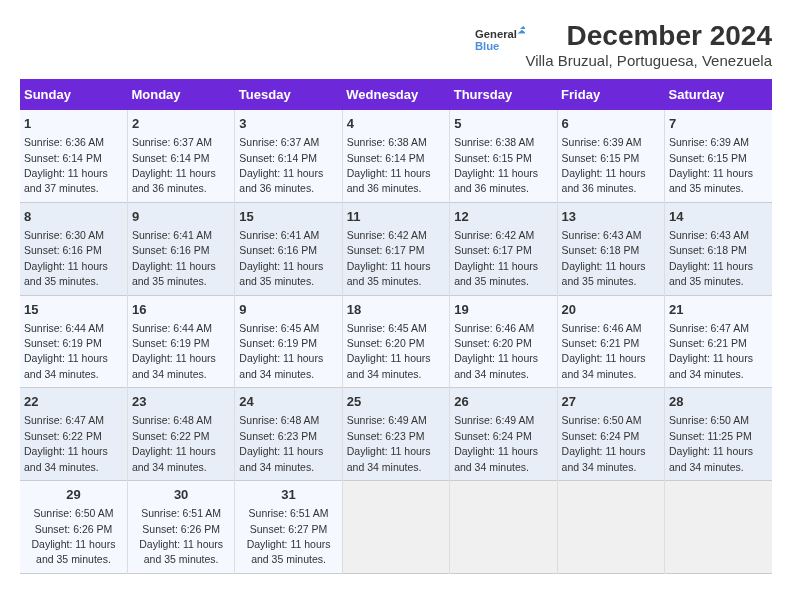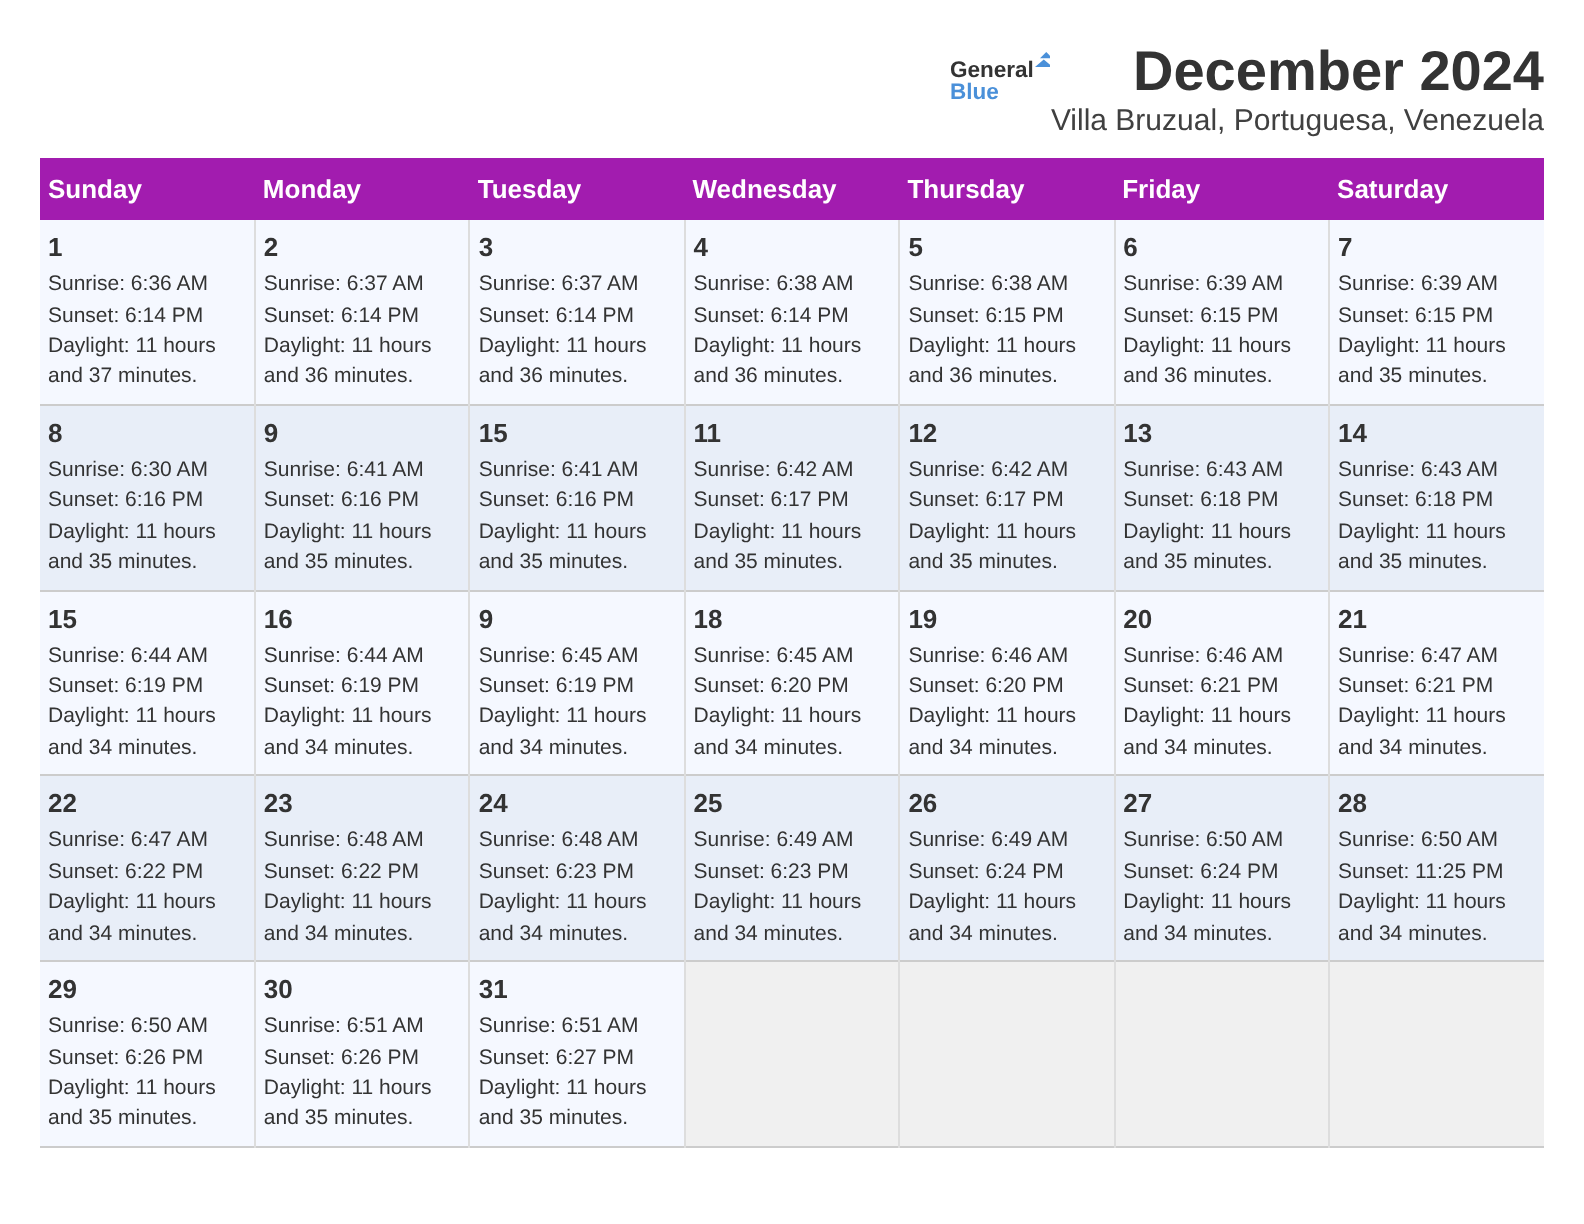--- a/index.html
+++ b/index.html
@@ -32,21 +32,21 @@
     .subtitle {
       font-size: 15px;
       color: #404040;
     }
     table {
       width: 100%;
       border-collapse: collapse;
       font-size: 11px;
     }
     thead th {
-      background-color: #a21caf;
+      background-color: #6d28d9;
       color: #fff;
       padding: 8px 4px;
       text-align: left;
       font-size: 13px;
       font-weight: bold;
     }
     tbody tr {
       border-bottom: 1px solid #ccc;
     }
     tbody tr:nth-child(odd) {
@@ -72,20 +72,21 @@
     }
     .day-info {
       font-size: 10.5px;
       color: #333;
     }
     .empty-cell {
       background: #f0f0f0;
     }
     tbody tr:last-child td {
       height: 80px;
+      text-align: center;
     }
   </style>
 </head>
 <body>
 
 <div class="header">
   <div class="logo">
     <svg width="50" height="40" viewBox="0 0 80 45">
       <text x="0" y="20" font-size="18" font-weight="bold" font-family="Arial" fill="#333">General</text>
       <text x="0" y="38" font-size="18" font-weight="bold" font-family="Arial" fill="#4a90d9">Blue</text>

